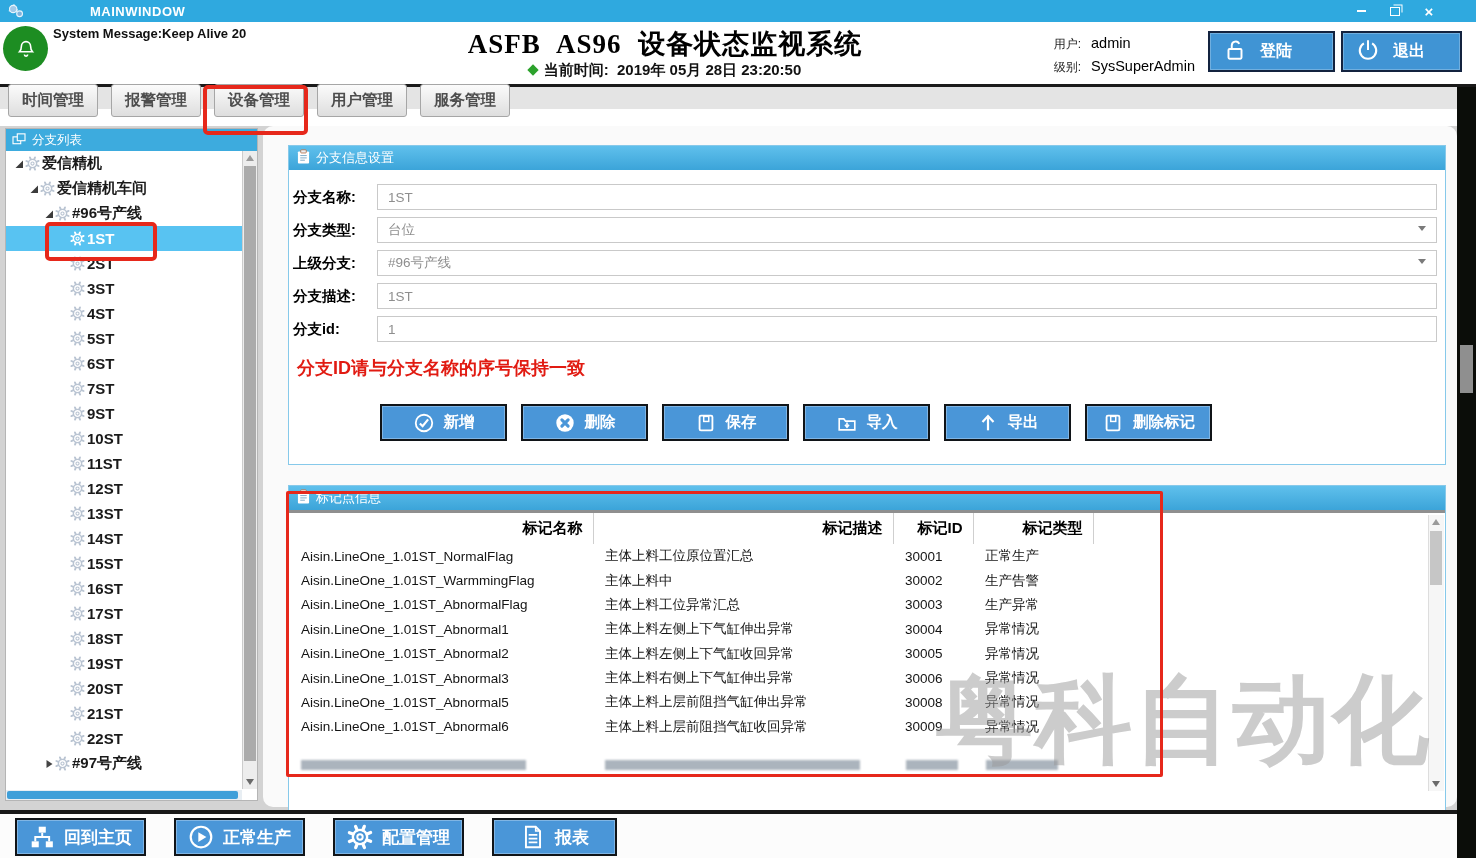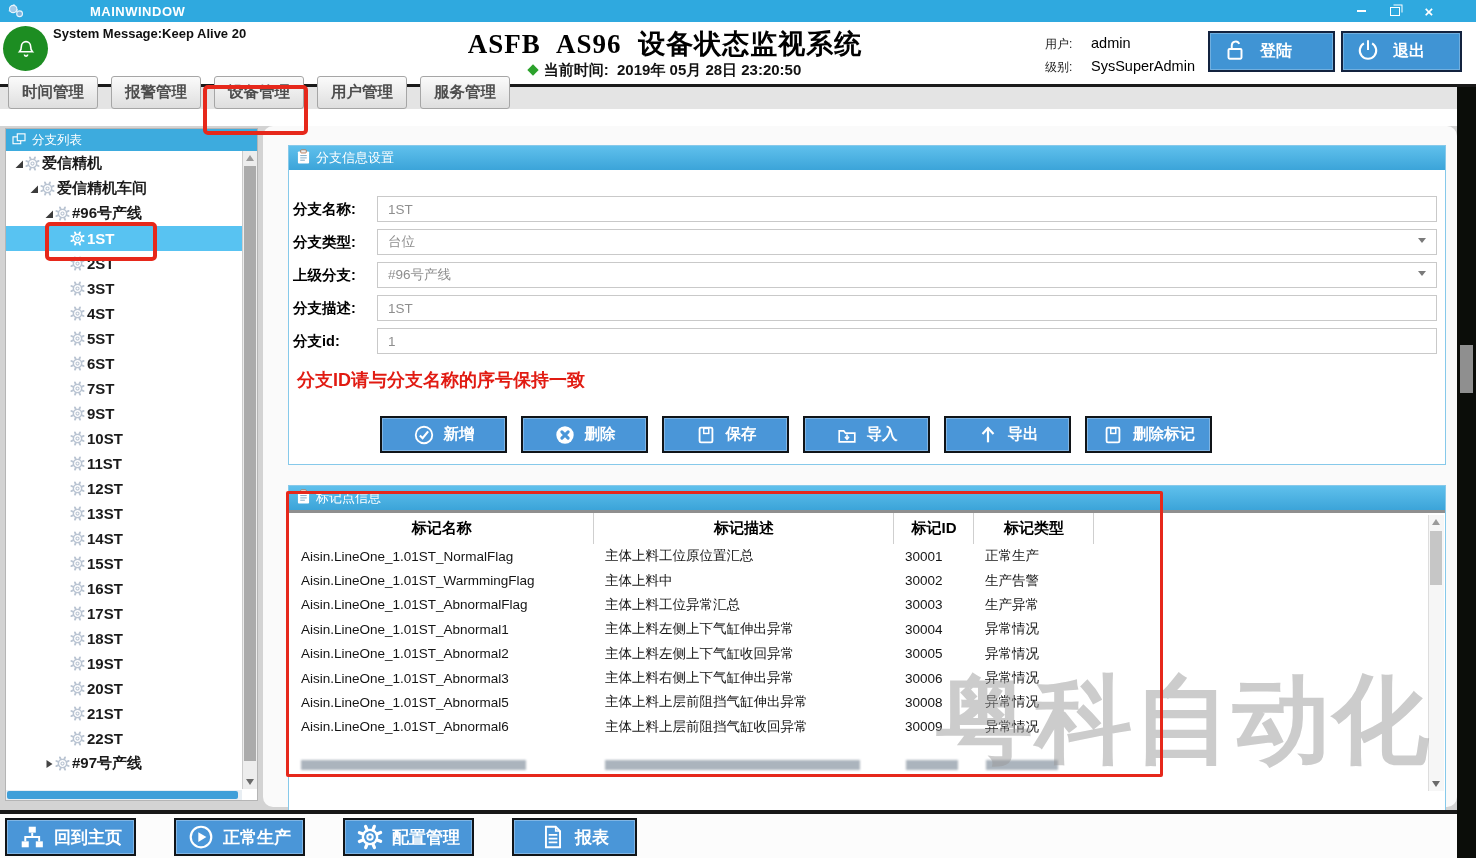--- a/index.html
+++ b/index.html
@@ -25,35 +25,35 @@
   .sysmsg{position:absolute;left:53px;top:4px;font-size:13px;font-weight:700;color:#101010;}
   .main-title{position:absolute;left:380px;top:4px;width:570px;text-align:center;
               font-family:"Liberation Serif","DejaVu Serif",serif;font-size:27px;font-weight:700;
               color:#000;word-spacing:9px;letter-spacing:1px;}
   .time-line{position:absolute;left:380px;top:39px;width:570px;text-align:center;font-size:15px;
              font-weight:700;color:#111;}
   .diamond{display:inline-block;width:8px;height:8px;background:#2ca22c;transform:rotate(45deg);
            margin-right:7px;margin-bottom:1px;}
   .user-block{position:absolute;left:1045px;top:10px;line-height:22px;}
   .user-row{display:flex;align-items:baseline;}
-  .user-row .lbl{font-size:12px;color:#222;width:36px;}
+  .user-row .lbl{font-size:12px;color:#222;width:36px;text-align:right;}
   .user-row .val{font-size:14.5px;color:#000;margin-left:10px;}
   .hdr-btn{position:absolute;top:9px;height:41px;background:#4094d4;border:2px solid #13233f;
            color:#fff;font-size:16px;font-weight:700;display:flex;align-items:center;gap:12px;
            padding:0 10px 0 12px;box-sizing:border-box;cursor:pointer;
            box-shadow:inset 0 0 0 1px rgba(255,255,255,.25);
            font-family:"Liberation Sans","DejaVu Sans",sans-serif;}
   .hdr-btn svg{width:26px;height:26px;}
   .hdr-btn.login{left:1208px;width:127px;}
   .hdr-btn.logout{left:1341px;width:121px;}
   .header-sep{position:absolute;left:0;top:84px;width:1476px;height:3px;background:#1a1a1a;}
 
   
   .tabbar{position:absolute;left:0;top:87px;width:1457px;height:22px;background:#e4e4e4;
-          display:flex;gap:13px;padding:4px 0 0 8px;box-sizing:border-box;align-items:flex-end;}
+          display:flex;gap:13px;padding:4px 0 0 8px;box-sizing:border-box;align-items:center;}
   .tab{height:33px;padding:0 13px;font-size:15.5px;font-weight:700;color:#4d4d4d;
        background:linear-gradient(#fbfbfb,#dedede);border:1px solid #a6a6a6;border-radius:3px;
        display:flex;align-items:center;box-sizing:border-box;cursor:pointer;}
 
   
   .main-bg{position:absolute;left:0;top:126px;width:1457px;height:684px;background:#d3d3d3;}
 
   
   .sidebar{position:absolute;left:5px;top:128px;width:253px;height:673px;background:#fff;
            border:1px solid #b5b5b5;box-sizing:border-box;}
@@ -83,54 +83,54 @@
   .content{position:absolute;left:263px;top:126px;width:1194px;height:681px;background:#fafafa;
            border-radius:10px;}
   .panel{position:absolute;left:25px;width:1158px;border:1px solid #86c9ea;background:#fff;
          box-sizing:border-box;}
   .form-panel{top:19px;height:320px;}
   .table-panel{top:359px;height:382px;}
   .panel-header{height:24px;background:linear-gradient(#5fc0ec,#3ba4d9);color:#fff;font-size:13px;
                 display:flex;align-items:center;gap:6px;padding-left:8px;}
   .panel-header svg{width:13px;height:15px;}
 
-  .form-body{padding:26px 8px 0 4px;}
+  .form-body{padding:14px 8px 0 4px;}
   .field-row{display:flex;align-items:center;margin-bottom:7px;height:26px;}
   .field-label{width:84px;font-size:14.5px;font-weight:700;color:#000;flex:none;}
   .field-box{flex:1;height:26px;border:1px solid #c9c9c9;background:#fff;display:flex;
              align-items:center;padding:0 10px;font-size:13.5px;color:#8e8e8e;position:relative;
              box-sizing:border-box;}
   .field-box .caret{position:absolute;right:10px;top:8px;width:0;height:0;
                     border-left:4.5px solid transparent;border-right:4.5px solid transparent;
                     border-top:5.5px solid #7a7a7a;}
   .note{color:#e11b12;font-size:18px;font-weight:700;margin:14px 0 0 4px;}
   .actions{display:flex;gap:14px;margin:24px 0 0 87px;}
   .blue-btn{height:37px;background:#4a96d8;border:2px solid #101418;color:#fff;font-size:15.5px;
             font-weight:700;display:flex;align-items:center;justify-content:center;gap:9px;
             box-shadow:inset 0 0 0 1px rgba(255,255,255,.3);cursor:pointer;box-sizing:border-box;
             font-family:"Liberation Sans","DejaVu Sans",sans-serif;white-space:nowrap;}
   .action-btn{width:127px;}
   .blue-btn svg{width:22px;height:22px;flex:none;}
 
   .table-body{position:relative;height:280px;border-top:3px solid #8f8f8f;overflow:hidden;}
   table.marks{width:calc(100% - 18px);border-collapse:collapse;table-layout:fixed;}
-  table.marks th{text-align:center;font-size:15px;color:#000;padding:6px 10px 6px 12px;
+  table.marks th{text-align:right;font-size:15px;color:#000;padding:6px 10px 6px 12px;
                  border-left:1px solid #cfcfcf;}
   table.marks th:first-child{border-left:none;}
   table.marks td{font-size:13.5px;color:#141414;padding:3.2px 10px 3.2px 12px;white-space:nowrap;
                  overflow:hidden;}
   .clipped-row{position:absolute;left:0;top:245px;height:14px;width:100%;}
   .clipped-row i{position:absolute;top:2px;height:10px;background:#97a2ad;opacity:.8;filter:blur(1px);}
   .table-vscroll{position:absolute;right:1px;top:2px;bottom:2px;width:16px;background:#f6f6f6;
                  border-left:1px solid #ddd;box-sizing:border-box;}
   .table-vscroll .vthumb{top:16px;bottom:auto;height:54px;background:#c6c6c6;}
 
   
   .bottombar{position:absolute;left:0;top:810px;width:1457px;height:48px;background:#fcfcfc;
-             border-top:4px solid #181818;display:flex;gap:38px;padding:4px 0 0 5px;
+             border-top:4px solid #181818;display:flex;gap:28px;padding:4px 0 0 15px;
              box-sizing:border-box;}
   .bottom-btn{height:38px;min-width:125px;font-size:17px;padding:0 12px;}
   .bottom-btn svg{width:26px;height:26px;}
 
   
   .right-strip{position:absolute;left:1457px;top:87px;width:19px;height:771px;background:#0b0d09;}
   .strip-thumb{position:absolute;left:3px;top:258px;width:13px;height:48px;background:#8f8f8f;}
 
   
   .watermark{position:absolute;left:936px;top:656px;font-size:97px;font-weight:800;

